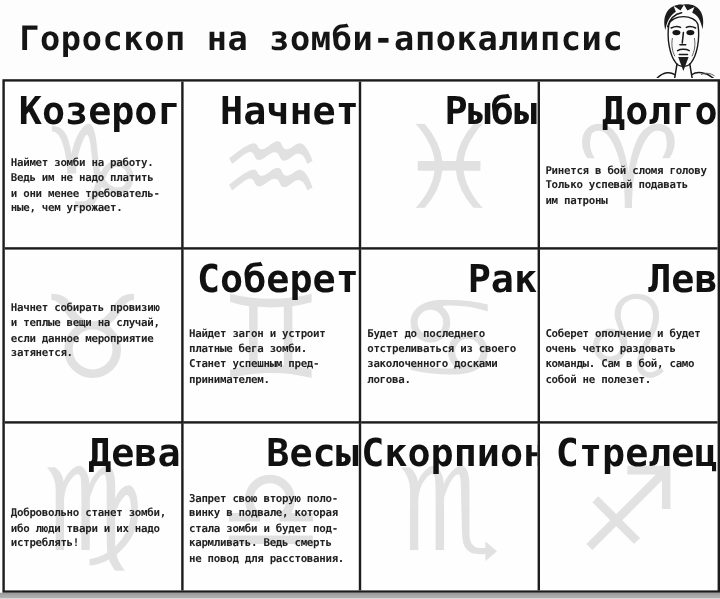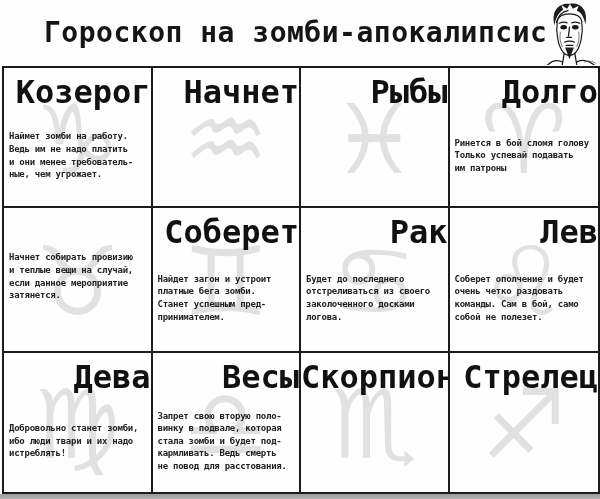--- a/index.html
+++ b/index.html
@@ -9,21 +9,20 @@
     height: 499px;
     background: #fdfdfd;
     overflow: hidden;
     font-family: "DejaVu Sans Mono", "Liberation Mono", monospace;
     color: #1b1b1b;
   }
   .masthead {
     position: absolute;
     top: 0; left: 0; right: 0;
     height: 66px;
-    margin-left: 28px;
   }
   .title {
     position: absolute;
     left: 16px;
     top: 16px;
     margin: 0;
     font-size: 28px;
     font-weight: 700;
     letter-spacing: 0.5px;
     color: #151515;

